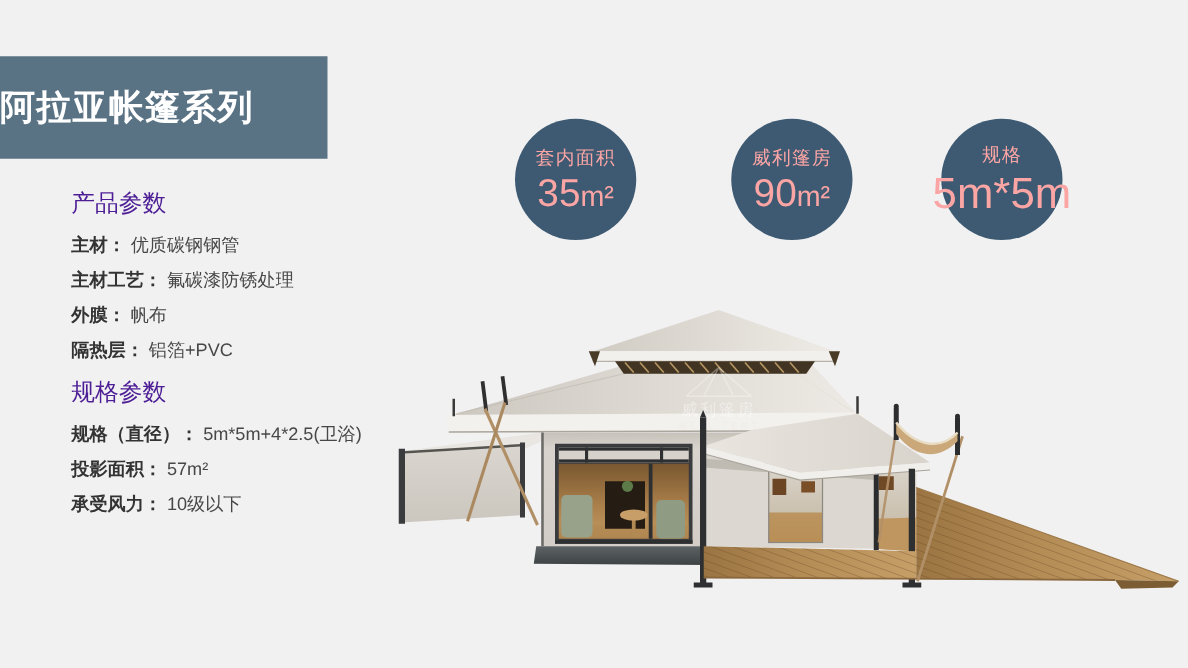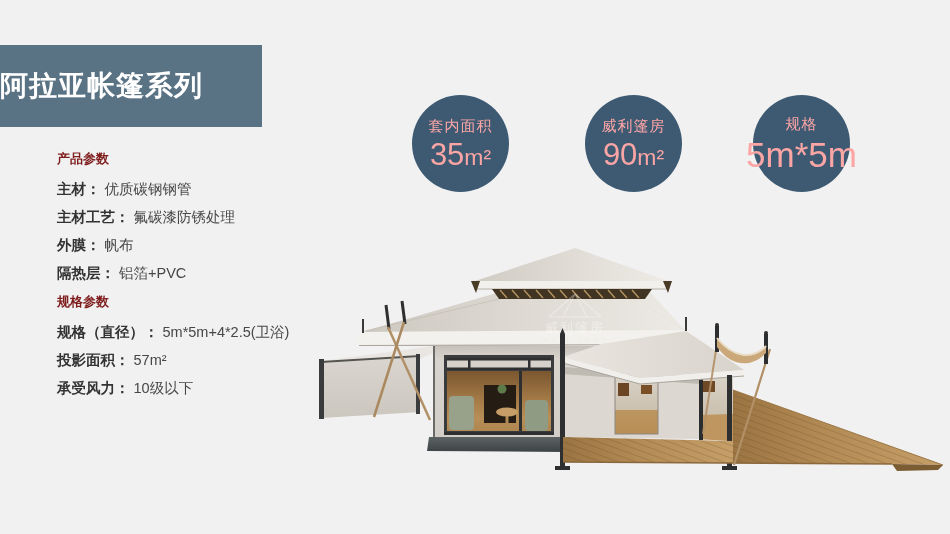--- a/index.html
+++ b/index.html
@@ -14,21 +14,21 @@
     position:absolute;left:0;top:45px;width:262px;height:82px;
     background:#5a7384;display:flex;align-items:center;
     box-sizing:border-box;
   }
   .banner-title{
     color:#ffffff;font-size:28px;font-weight:bold;letter-spacing:1px;
   }
   
   .specs{position:absolute;left:57px;top:150px;width:340px}
   .section-heading{
-    font-size:13px;font-weight:bold;color:#7f1d1d;margin:0 0 13px 0;
+    font-size:19px;font-weight:normal;color:#4c1d95;margin:0 0 13px 0;
   }
   .section + .section{margin-top:5px}
   .spec-row{font-size:14.5px;line-height:17px;margin-bottom:11px;color:#474747}
   .spec-label{font-weight:bold;color:#333333}
   .spec-value{color:#474747;margin-left:4px}
   
   .badge{
     position:absolute;top:95px;width:97px;height:97px;border-radius:50%;
     background:#3d5a72;color:#fca5a5;display:flex;flex-direction:column;
     align-items:center;justify-content:center;text-align:center;

